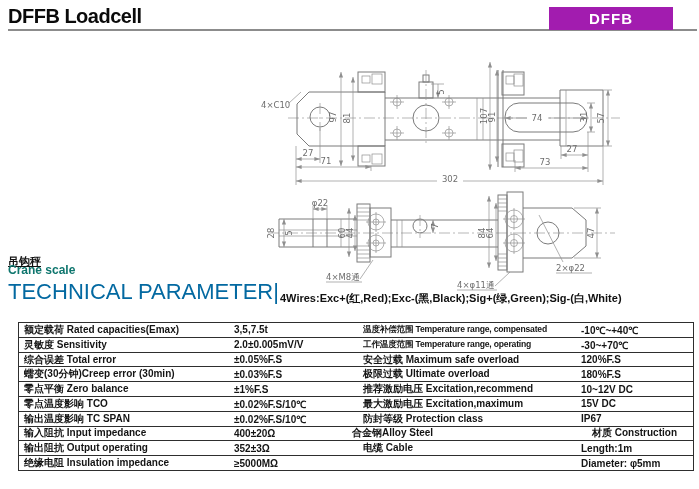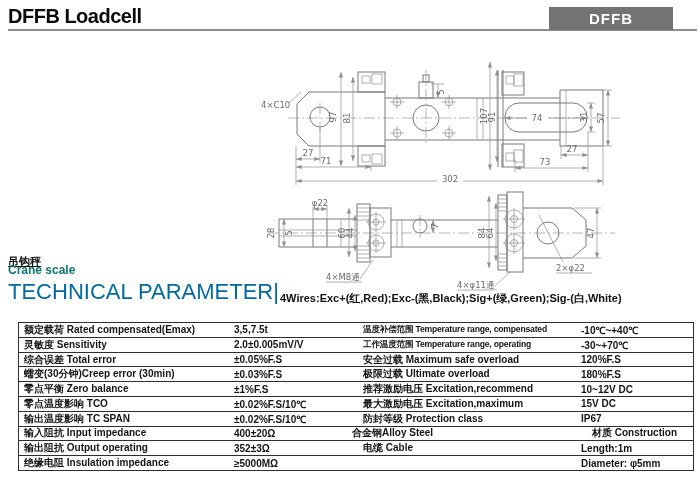--- a/index.html
+++ b/index.html
@@ -2,21 +2,21 @@
 <html><head>
 <meta charset="utf-8">
 <style>
   html,body{margin:0;padding:0;background:#fff;}
   #page{position:relative;width:699px;height:489px;background:#ffffff;overflow:hidden;
         font-family:"Liberation Sans",sans-serif;}
   
   #title{position:absolute;left:8px;top:5px;font-size:20px;font-weight:bold;color:#0a0a0a;
          letter-spacing:-0.5px;}
   #rule{position:absolute;left:8px;top:29px;width:689px;height:2px;background:#8c8c8c;}
-  #badge{position:absolute;left:549px;top:7px;width:124px;height:23px;background:#737373;
+  #badge{position:absolute;left:549px;top:7px;width:124px;height:23px;background:#a21caf;
          color:#fff;font-size:15px;font-weight:bold;display:flex;align-items:center;
          justify-content:center;letter-spacing:1px;}
   
   #name-cn{position:absolute;left:8px;top:254px;font-size:11px;font-weight:bold;color:#111;text-decoration:underline;}
   #name-en{position:absolute;left:8px;top:263px;font-size:12px;font-weight:bold;color:#0f766e;}
   #tp-title{position:absolute;left:8px;top:279px;font-size:22px;color:#0369a1;letter-spacing:0px;}
   #wires{position:absolute;left:280px;top:291px;font-size:11px;font-weight:bold;color:#111;}
   
   #spec-table{position:absolute;left:18px;top:322px;width:674px;border:1px solid #2e2e2e;border-top:none;}
   .spec-row{display:grid;grid-template-columns:210px 120px 229px 115px;height:14.8px;
@@ -247,21 +247,21 @@
     </g>
   </svg>
 
   <div id="name-cn">吊钩秤</div>
   <div id="name-en">Crane scale</div>
   <div id="tp-title">TECHNICAL PARAMETER|</div>
   <div id="wires">4Wires:Exc+(红,Red);Exc-(黑,Black);Sig+(绿,Green);Sig-(白,White)</div>
 
   <div id="spec-table">
     <div class="spec-row">
-      <div class="cell c1">额定载荷 Rated compensated(Emax)</div>
+      <div class="cell c1">额定载荷 Rated capacities(Emax)</div>
       <div class="cell c2">3,5,7.5t</div>
       <div class="cell c3">温度补偿范围 Temperature range, compensated</div>
       <div class="cell c4">-10℃~+40℃</div>
     </div>
     <div class="spec-row">
       <div class="cell c1">灵敏度 Sensitivity</div>
       <div class="cell c2">2.0±0.005mV/V</div>
       <div class="cell c3">工作温度范围 Temperature range, operating</div>
       <div class="cell c4">-30~+70℃</div>
     </div>

